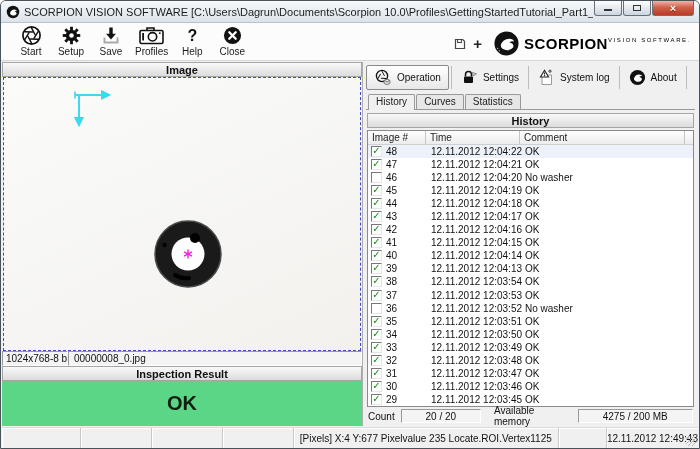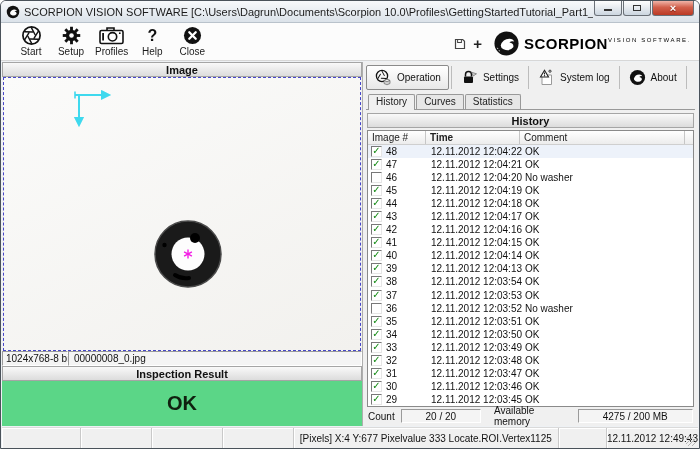--- a/index.html
+++ b/index.html
@@ -53,21 +53,21 @@
   .msep{width:1px;height:23px;background:#bcbcbc;margin:0 2px;}
   .sub-tabs{height:18px;display:flex;align-items:flex-end;border-bottom:1px solid #999;padding-left:2px;flex:0 0 auto;}
   .stab{font-size:10px;color:#222;padding:1px 7px 2px;border:1px solid #999;border-bottom:none;
     border-radius:2px 2px 0 0;background:#e7e7e7;margin-right:1px;}
   .stab.active{background:#f0f0f0;position:relative;top:1px;padding-bottom:3px;}
   .group-header{margin:3px 1px 2px;}
   .htable{flex:1;margin:0 1px;border:1px solid #8a8a8a;background:#fff;display:flex;flex-direction:column;overflow:hidden;}
   .thead{display:flex;height:14px;background:linear-gradient(#ffffff,#ececec);
     border-bottom:1px solid #cfcfcf;font-size:10px;color:#222;flex:0 0 auto;}
   .th{display:flex;align-items:center;padding:0 4px;border-right:1px solid #c6c6c6;}
-  .w1{width:58px;}.w2{width:94px;font-weight:bold;}.w3{flex:1;}.w4{width:7px;border-right:none;}
+  .w1{width:58px;}.w2{width:94px;}.w3{flex:1;}.w4{width:7px;border-right:none;}
   .rows{flex:1;display:flex;flex-direction:column;}
   .hrow{flex:1;display:flex;align-items:center;font-size:10px;color:#111;}
   .hrow.sel{background:#edf2fa;}
   .c1{width:58px;display:flex;align-items:center;gap:4px;padding-left:3px;}
   .c2{width:94px;padding-left:5px;white-space:nowrap;}
   .c3{flex:1;padding-left:5px;}
   .cb{width:11px;height:11px;border:1px solid;border-color:#787878 #e6e6e6 #e6e6e6 #787878;background:#fff;
     display:flex;align-items:center;justify-content:center;flex:0 0 auto;}
   .tick{color:#128a12;font-weight:bold;font-size:10px;line-height:1;margin-top:-1px;
     font-family:"DejaVu Sans",sans-serif;}
@@ -144,20 +144,29 @@
                 <rect x="8.5" y="0.8" width="3" height="5" transform="rotate(180 10 10)"></rect>
                 <rect x="8.5" y="0.8" width="3" height="5" transform="rotate(225 10 10)"></rect>
                 <rect x="8.5" y="0.8" width="3" height="5" transform="rotate(270 10 10)"></rect>
                 <rect x="8.5" y="0.8" width="3" height="5" transform="rotate(315 10 10)"></rect>
               </g>
             </g>
             <circle cx="10" cy="10" r="2.4" fill="#fcfcfc"></circle>
           </svg>
       </span>
       <span class="tlabel">Setup</span>
+    </div>
+    <div class="tbtn">
+      <span class="ticon">
+        <svg width="20" height="20" viewBox="0 0 20 20">
+            <path d="M8.3 1.5h3.4v6.2h3.2L10 13.4 5.1 7.7h3.2z" fill="#111"></path>
+            <path d="M3.5 11.5v5h13v-5" fill="none" stroke="#aaa" stroke-width="2"></path>
+          </svg>
+      </span>
+      <span class="tlabel">Save</span>
     </div>
     <div class="tbtn">
       <span class="ticon">
         <svg width="25" height="19" viewBox="0 0 25 19">
             <rect x="1" y="4.5" width="23" height="13" rx="1.5" fill="#fff" stroke="#111" stroke-width="1.6"></rect>
             <path d="M8 4.5V2h7v2.5" fill="none" stroke="#111" stroke-width="1.6"></path>
             <circle cx="13.5" cy="10.8" r="4.2" fill="none" stroke="#111" stroke-width="1.6"></circle>
             <rect x="3.2" y="7" width="1.8" height="7.5" fill="#111"></rect>
             <circle cx="20.8" cy="7.2" r="0.9" fill="#111"></circle>
           </svg>
@@ -539,18 +548,18 @@
         <span class="cfield f-mem">4275 / 200 MB</span>
       </div>
     </div>
   </div>
 
   <div class="statusbar">
     <span class="scell s1"></span>
     <span class="scell s2"></span>
     <span class="scell s3"></span>
     <span class="scell s4"></span>
-    <span class="scell s-pix">[Pixels] X:4 Y:677  Pixelvalue 333  Locate.ROI.Vertex1125</span>
+    <span class="scell s-pix">[Pixels] X:4 Y:677  Pixelvalue 235  Locate.ROI.Vertex1125</span>
     <span class="scell s-gap"></span>
     <span class="scell s-time">12.11.2012 12:49:43</span>
     <span class="grip"></span>
   </div>
 </div>
 
 </body></html>

